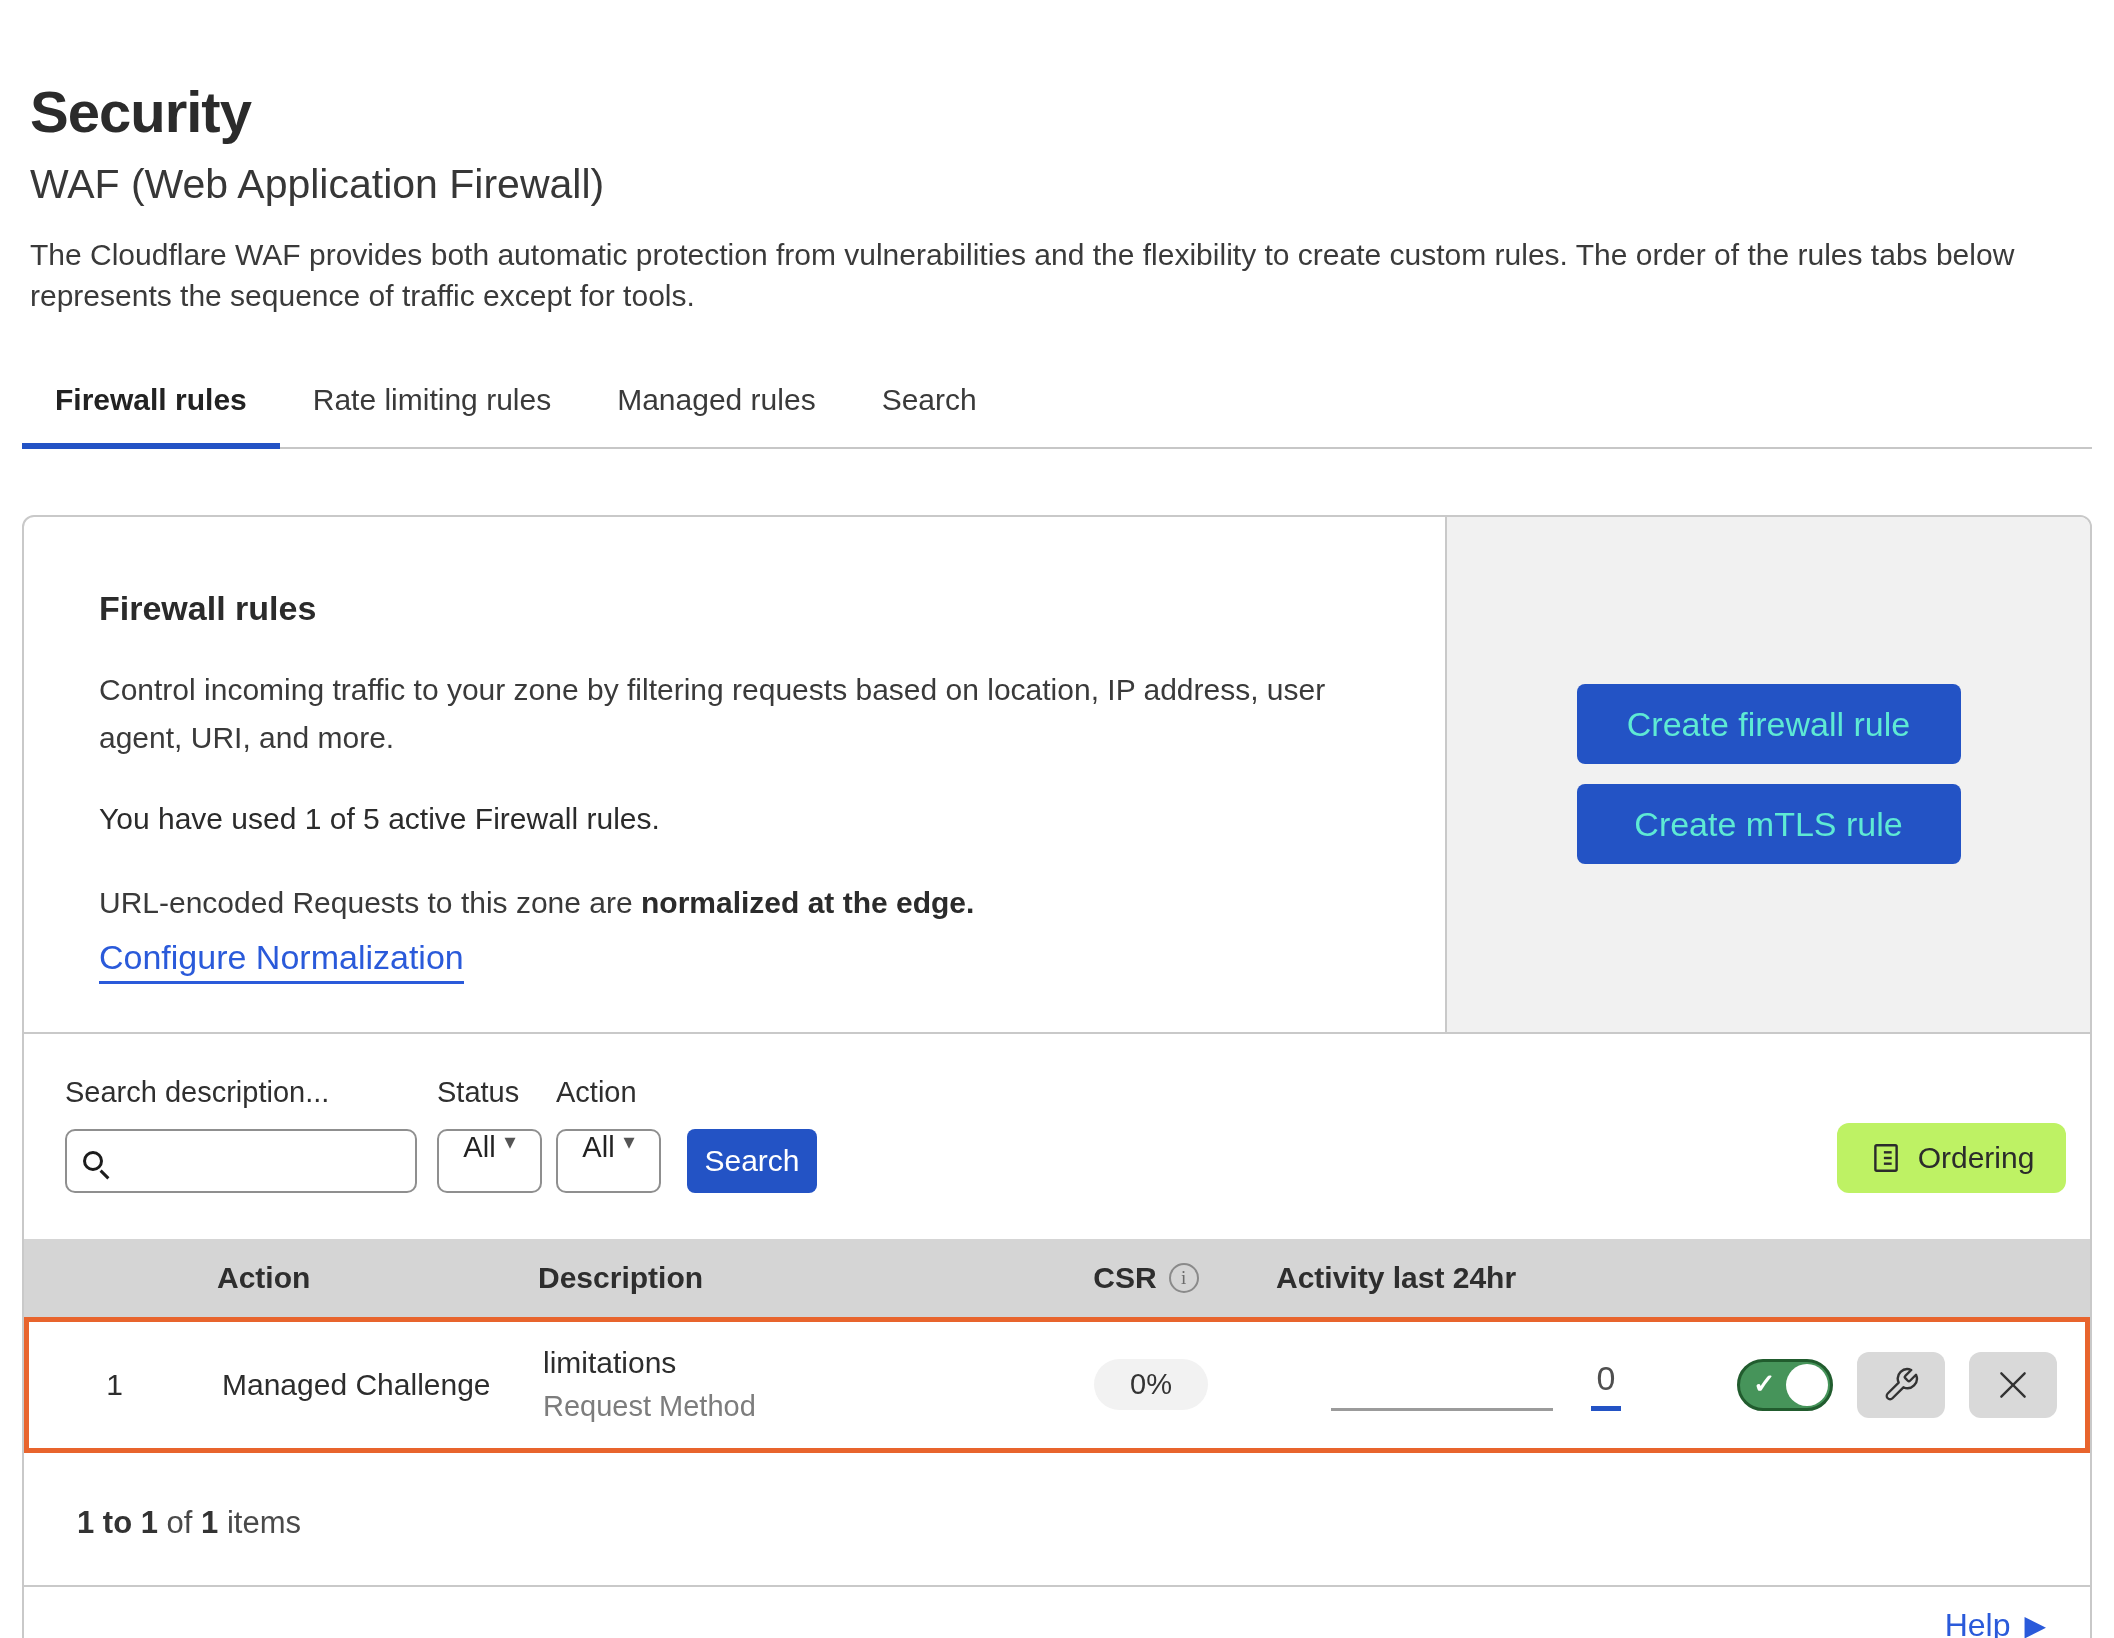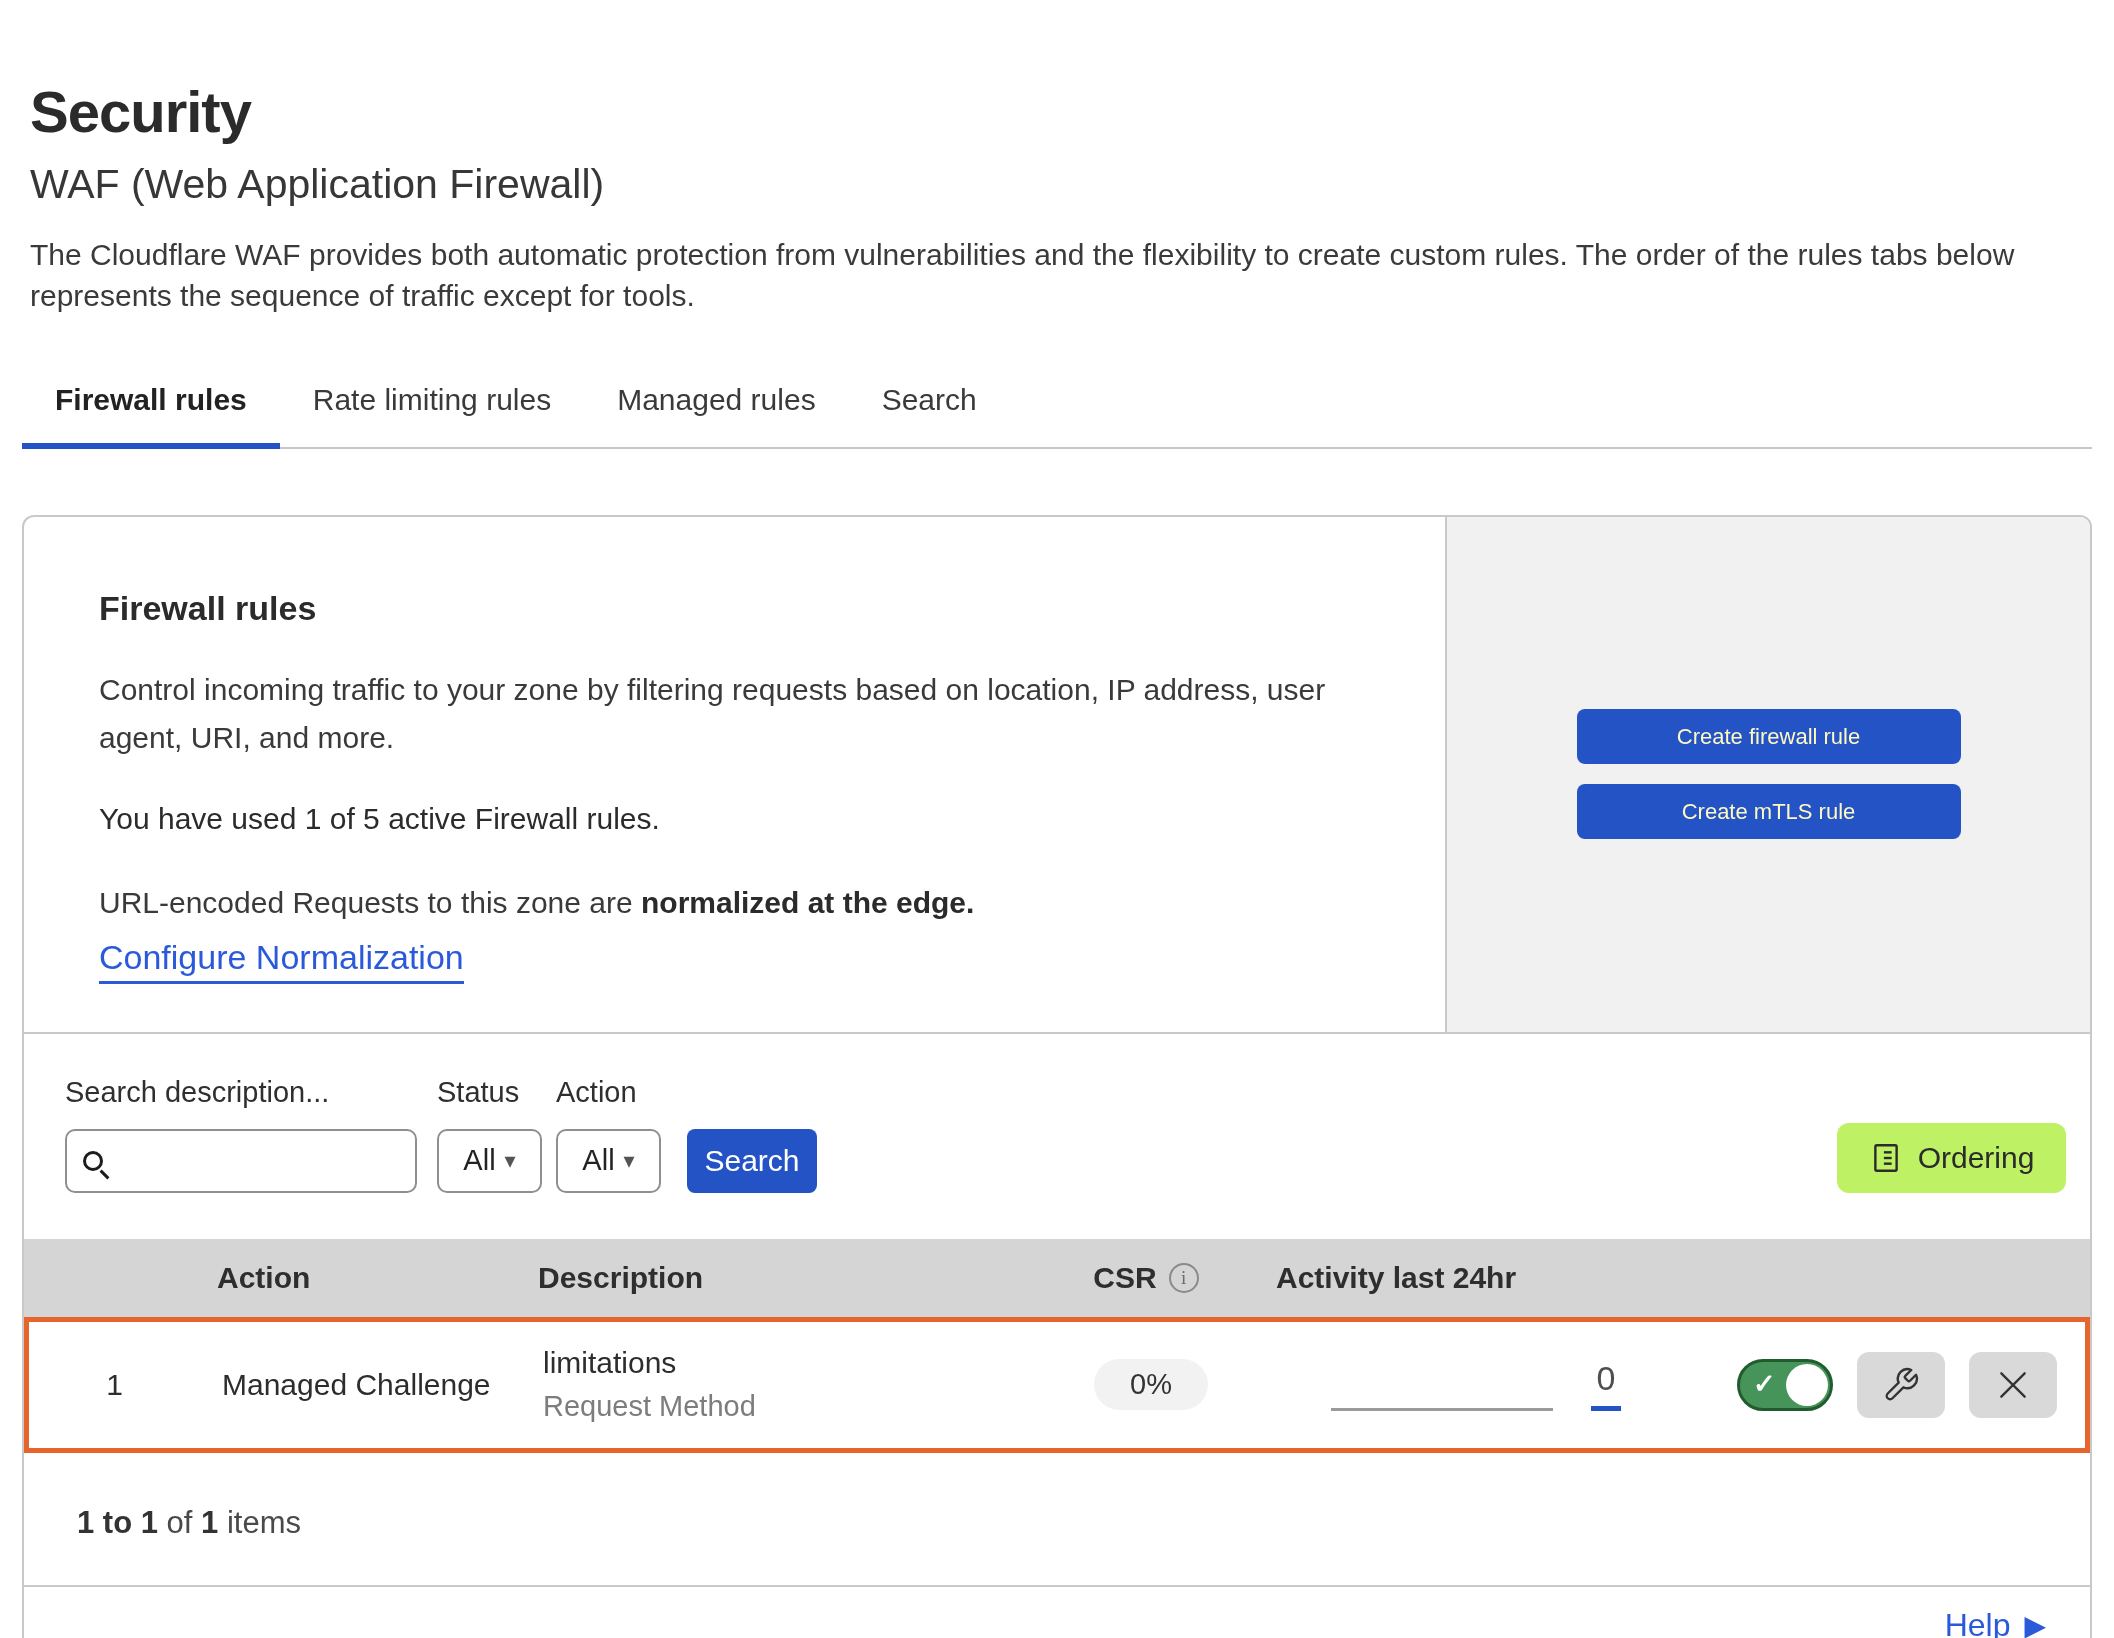--- a/index.html
+++ b/index.html
@@ -34,38 +34,38 @@
   .panel-usage { font-size:30px; font-weight:400; color:#2b2b2b; margin-bottom:50px; }
   .panel-norm { font-size:30px; color:#3a3a3a; margin-bottom:18px; }
   .panel-norm b { color:#2b2b2b; }
   .panel-link { display:inline-block; font-size:34px; color:#2a5ada; text-decoration:none; border-bottom:3px solid #2a5ada; padding-bottom:4px; cursor:pointer; }
 
   .card-top-right {
     width:645px; background:#f1f1f1; border-left:2px solid #c9c9c9; border-radius:0 10px 0 0;
     display:flex; flex-direction:column; align-items:center; justify-content:center; gap:20px;
   }
   .btn-primary {
-    width:384px; height:55px; background:#2353c5; color:#fef9c3; border:none; border-radius:8px;
-    font-size:22px; font-family:inherit; cursor:pointer;
+    width:384px; height:80px; background:#2353c5; color:#5eead4; border:none; border-radius:8px;
+    font-size:34px; font-family:inherit; cursor:pointer;
   }
 
   
   .filter-row { display:flex; align-items:flex-end; padding:42px 24px 46px 41px; }
   .filter-group { display:flex; flex-direction:column; gap:20px; }
   .filter-label { font-size:29px; color:#2f2f2f; }
   .search-box {
     width:352px; height:64px; border:2px solid #8f8f8f; border-radius:10px;
     display:flex; align-items:center; padding:0 16px; background:#fff;
   }
   .search-icon { position:relative; width:20px; height:20px; border:3px solid #1c1c1c; border-radius:50%; flex:none; margin-right:12px; }
   .search-icon::after { content:""; position:absolute; width:3px; height:11px; background:#1c1c1c; left:17px; top:15px; transform:rotate(-45deg); }
   .search-box input { border:none; outline:none; flex:1; font-size:28px; font-family:inherit; background:transparent; min-width:0; }
   .select-box {
     width:105px; height:64px; border:2px solid #8f8f8f; border-radius:10px; background:#fff;
-    display:flex; align-items:center; justify-content:center; gap:9px; font-size:29px; color:#222; cursor:pointer;
+    display:flex; justify-content:center; gap:9px; font-size:29px; color:#222; cursor:pointer;
   }
   .caret { font-size:22px; color:#555; line-height:1; }
   .gap20 { width:20px; } .gap14 { width:14px; } .gap26 { width:26px; }
   .search-btn { width:130px; height:64px; background:#2353c5; color:#fff; border:none; border-radius:8px; font-size:30px; font-family:inherit; cursor:pointer; }
   .ordering-btn {
     margin-left:auto; width:229px; height:70px; background:#bef264; border:none; border-radius:12px;
     display:flex; align-items:center; justify-content:center; gap:15px; font-size:30px; color:#2b2b2b;
     font-family:inherit; cursor:pointer;
   }
 

